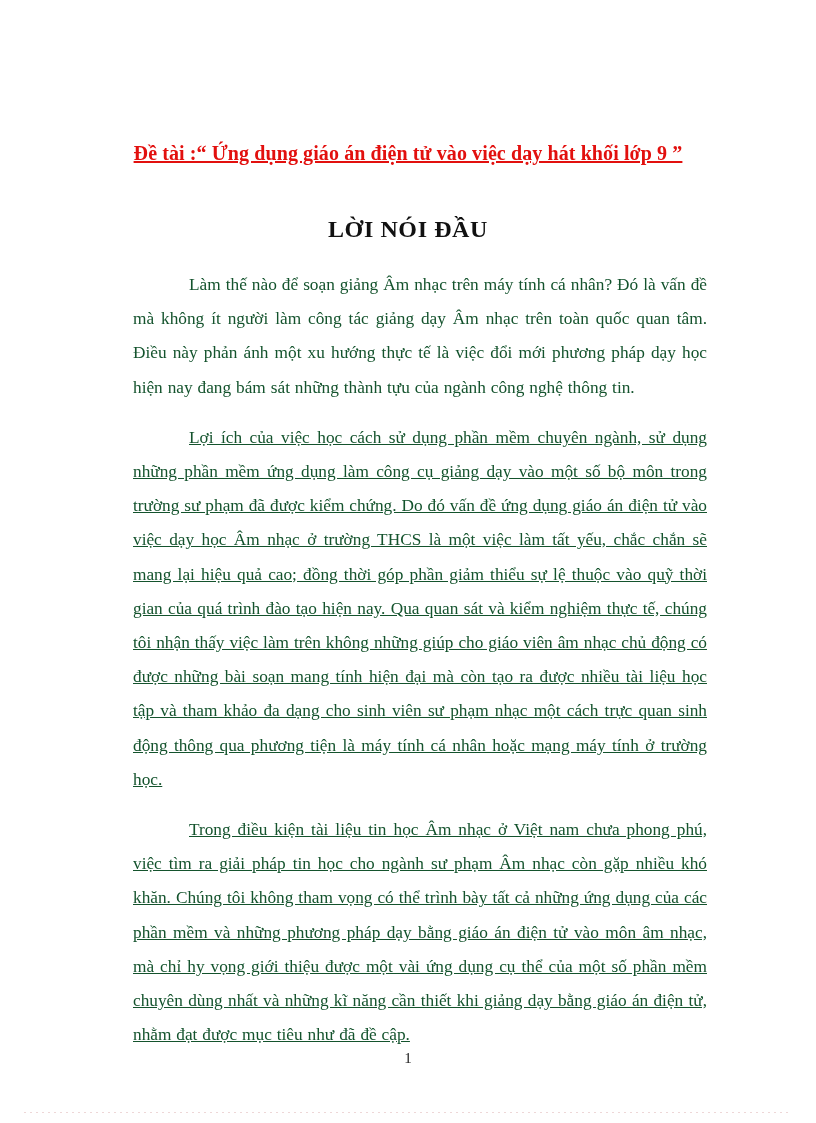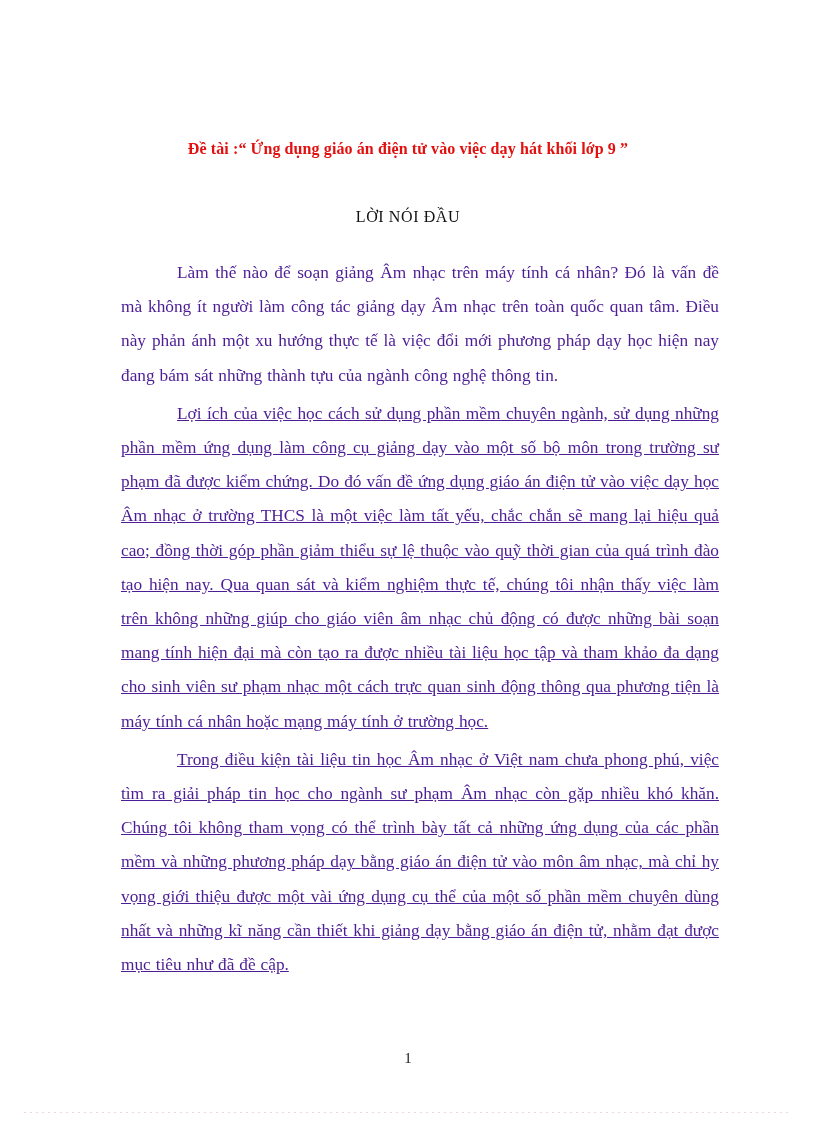--- a/index.html
+++ b/index.html
@@ -21,58 +21,59 @@
     -webkit-font-smoothing: antialiased;
   }
 
   
   .doc-title {
     position: absolute;
     left: 0;
     right: 0;
     top: 128px;
     text-align: center;
-    font-size: 16px;
+    font-size: 20px;
     font-weight: bold;
     letter-spacing: 0.1px;
     color: #e2100e;
     line-height: 1.25;
     white-space: nowrap;
+    text-decoration: underline;
   }
 
   
   .section-heading {
     position: absolute;
     left: 0;
     right: 0;
     top: 194px;
     text-align: center;
-    font-size: 16px;
-    font-weight: normal;
+    font-size: 24px;
+    font-weight: bold;
     letter-spacing: 0.6px;
     color: #111111;
     line-height: 1.3;
   }
 
   
   .body-block {
     position: absolute;
     left: 117px;
     top: 252px;
     width: 606px;
   }
 
   .body-para {
-    margin: 4px;
+    margin: 16px;
     text-align: justify;
     text-justify: inter-word;
     text-indent: 56px;
     font-size: 17.3px;
     line-height: 34.2px;
-    color: #4c1d95;
+    color: #14532d;
     word-spacing: 0.6px;
   }
 
   .body-para + .body-para {
     margin-top: 0;
     text-decoration: underline;
   }
 
   
   .page-number {

